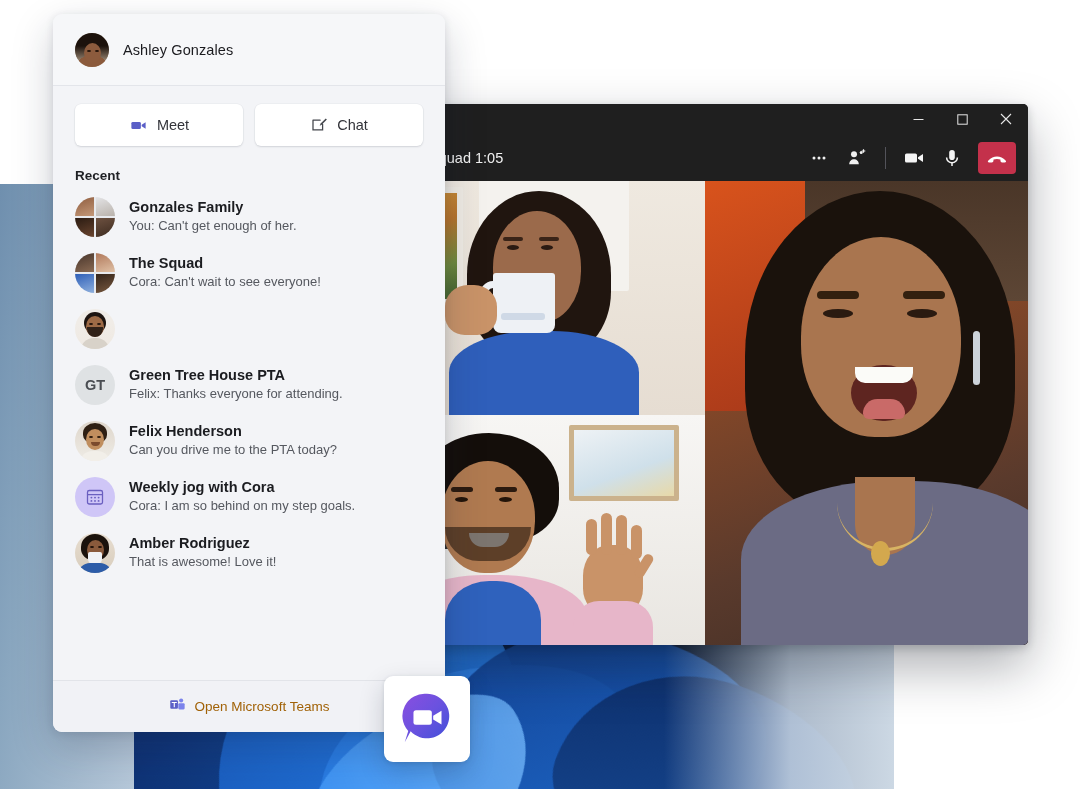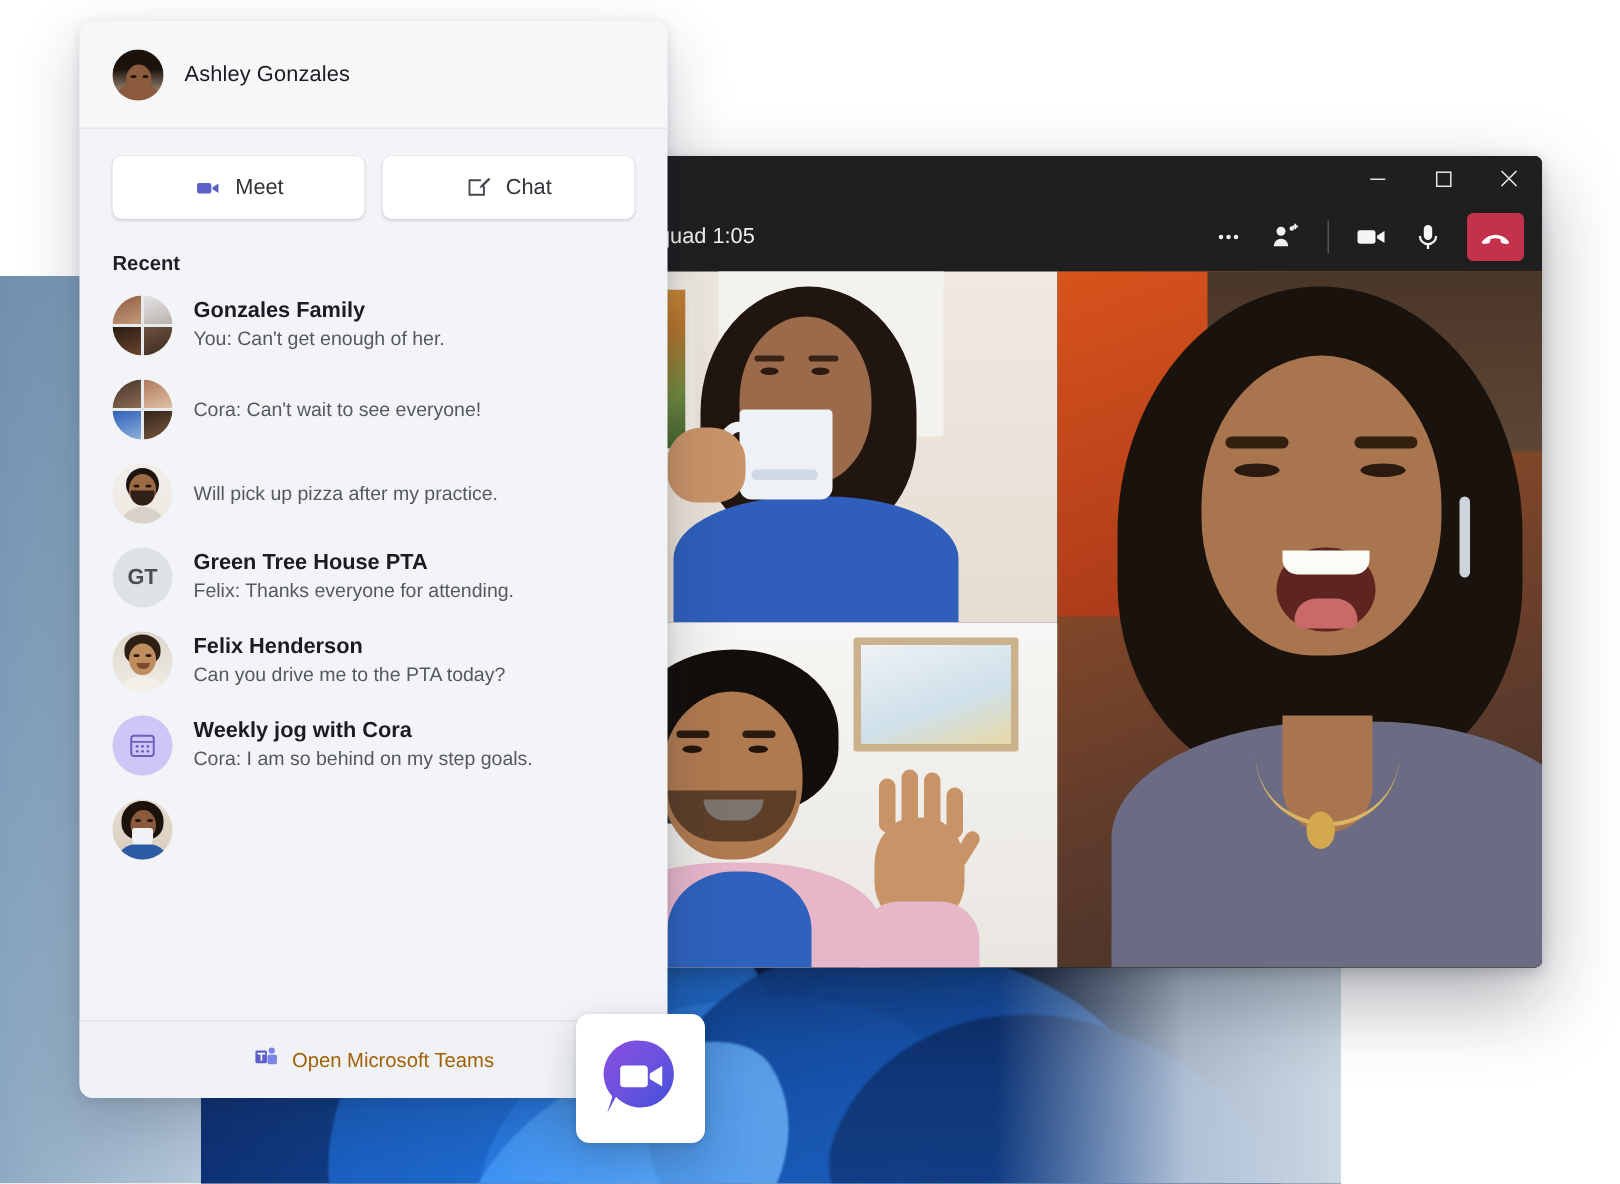--- a/index.html
+++ b/index.html
@@ -344,35 +344,35 @@
       </div>
 
       <div class="chat-item">
         <div class="chat-av quad">
           <i style="background:linear-gradient(160deg,#45332a,#8a6a53)"></i>
           <i style="background:linear-gradient(160deg,#b0785a,#e0c1a6)"></i>
           <i style="background:linear-gradient(160deg,#2e5fb8,#8fb0dd)"></i>
           <i style="background:linear-gradient(160deg,#33241a,#7b5a40)"></i>
         </div>
         <div class="chat-txt">
+          <div class="chat-name">The Squad</div>
           <div class="chat-prev">Cora: Can't wait to see everyone!</div>
         </div>
       </div>
 
       <div class="chat-item">
         <div class="chat-av" style="background:linear-gradient(180deg,#f0ece7 0 34%,#efe9e2 100%)">
           <div style="position:absolute;left:9px;top:3px;width:22px;height:22px;border-radius:50%;background:#1d1410"></div>
           <div style="position:absolute;left:11px;top:7px;width:18px;height:21px;border-radius:50%;background:#9d6a46"></div>
           <div style="position:absolute;left:14px;top:14px;width:4px;height:2px;border-radius:50%;background:#22130c"></div>
           <div style="position:absolute;left:22px;top:14px;width:4px;height:2px;border-radius:50%;background:#22130c"></div>
           <div style="position:absolute;left:12px;top:18px;width:16px;height:10px;border-radius:0 0 10px 10px;background:#1d1410;opacity:.85"></div>
           <div style="position:absolute;left:5px;top:29px;width:30px;height:14px;border-radius:14px 14px 0 0;background:#d8d2c9"></div>
         </div>
         <div class="chat-txt">
-          <div class="chat-prev">Will pick up pizza after my practice.</div>
         </div>
       </div>
 
       <div class="chat-item">
         <div class="chat-av initials">
           <span>GT</span>
         </div>
         <div class="chat-txt">
           <div class="chat-name">Green Tree House PTA</div>
           <div class="chat-prev">Felix: Thanks everyone for attending.</div>
@@ -414,20 +414,24 @@
       </div>
 
       <div class="chat-item">
         <div class="chat-av" style="background:linear-gradient(180deg,#e7ddd0,#d8cdbd)">
           <div style="position:absolute;left:6px;top:1px;width:28px;height:26px;border-radius:50% 50% 42% 42%;background:#1b120c"></div>
           <div style="position:absolute;left:12px;top:7px;width:17px;height:20px;border-radius:50%;background:#8a5a3c"></div>
           <div style="position:absolute;left:15px;top:13px;width:4px;height:2px;border-radius:50%;background:#1e1008"></div>
           <div style="position:absolute;left:23px;top:13px;width:4px;height:2px;border-radius:50%;background:#1e1008"></div>
           <div style="position:absolute;left:13px;top:19px;width:14px;height:13px;border-radius:2px 2px 6px 6px;background:#f0f2f5"></div>
           <div style="position:absolute;left:3px;top:30px;width:34px;height:14px;border-radius:12px 12px 0 0;background:#2c5ca8"></div>
+        </div>
+        <div class="chat-txt">
+          <div class="chat-name">Amber Rodriguez</div>
+          <div class="chat-prev">That is awesome! Love it!</div>
         </div>
       </div>
     </div>
 
     <div class="flyout-footer">
       <span>
         <svg width="17" height="17" viewBox="0 0 20 20">
           <rect x="1.5" y="5" width="9" height="10" rx="1.2" fill="#5b5fc7"></rect>
           <path d="M3.2 7.6h6 M6.2 7.6v5.6" stroke="#ffffff" stroke-width="1.3"></path>
           <circle cx="14.3" cy="5.2" r="2.4" fill="#7b83eb"></circle>

